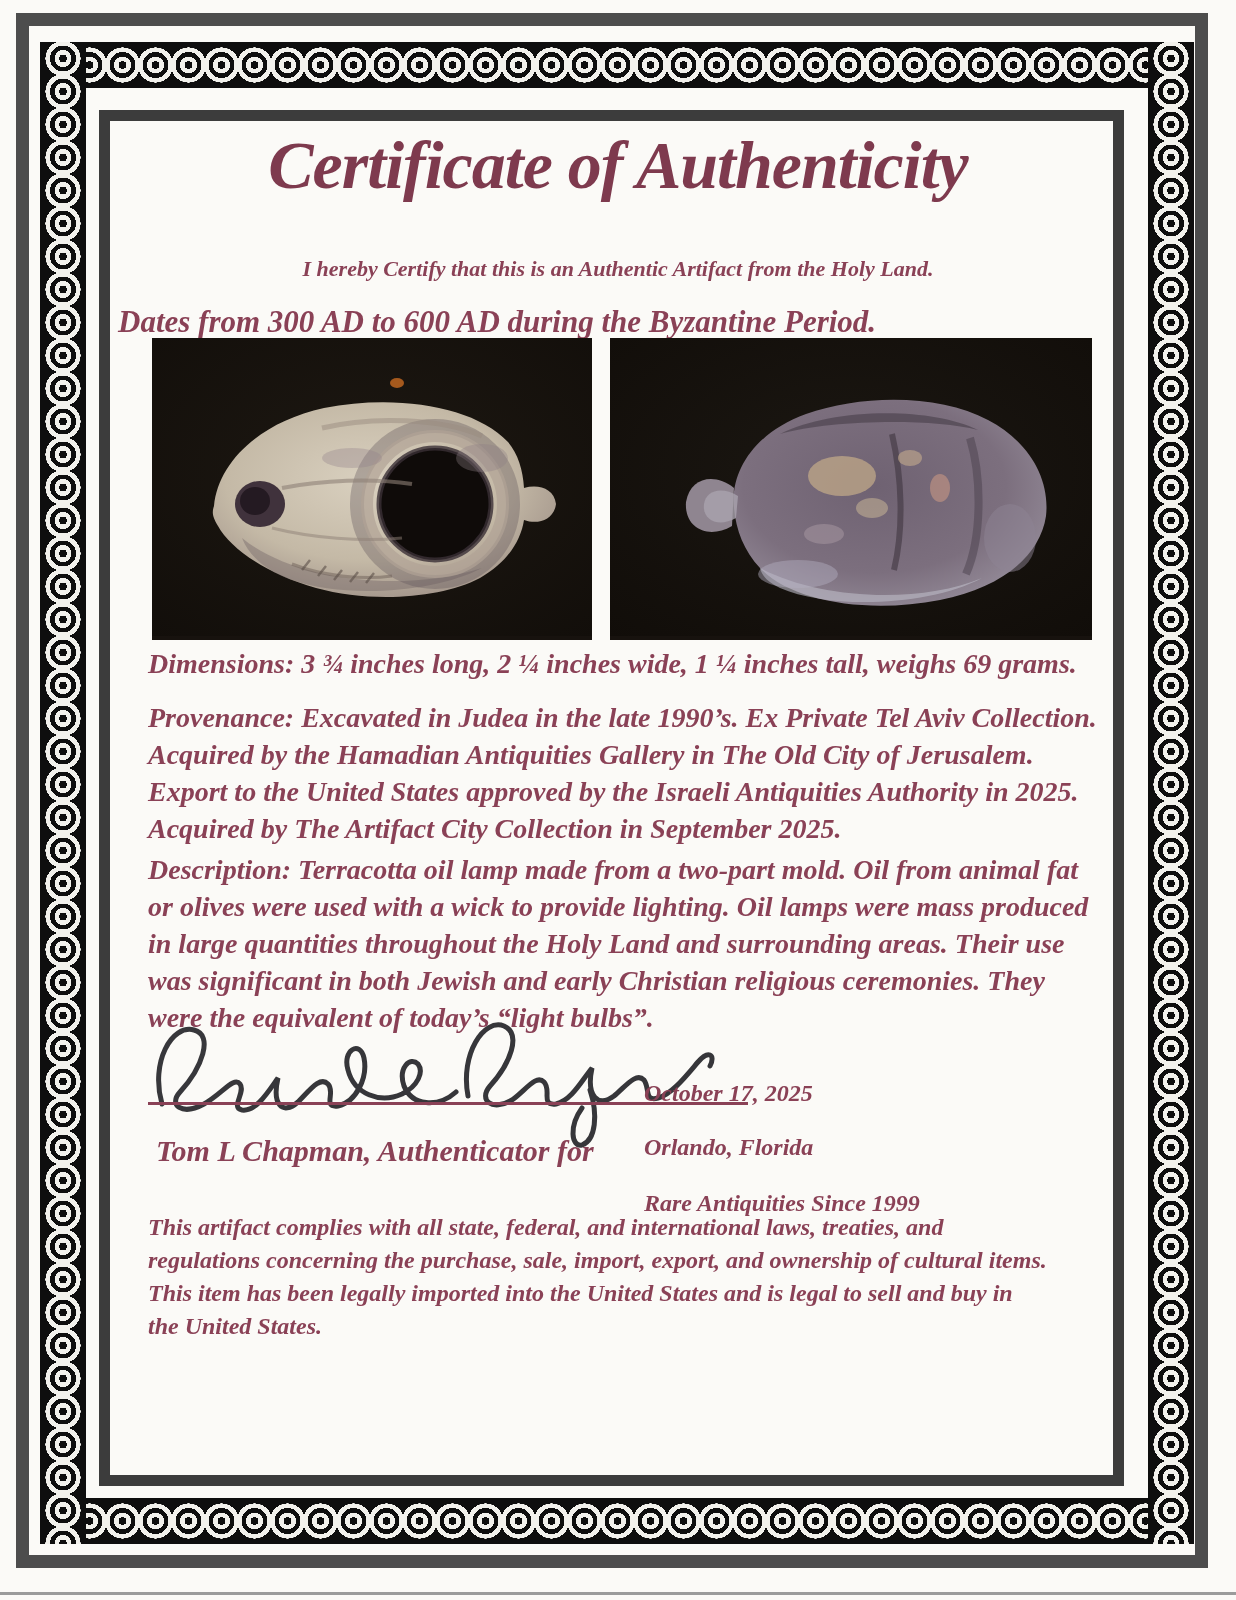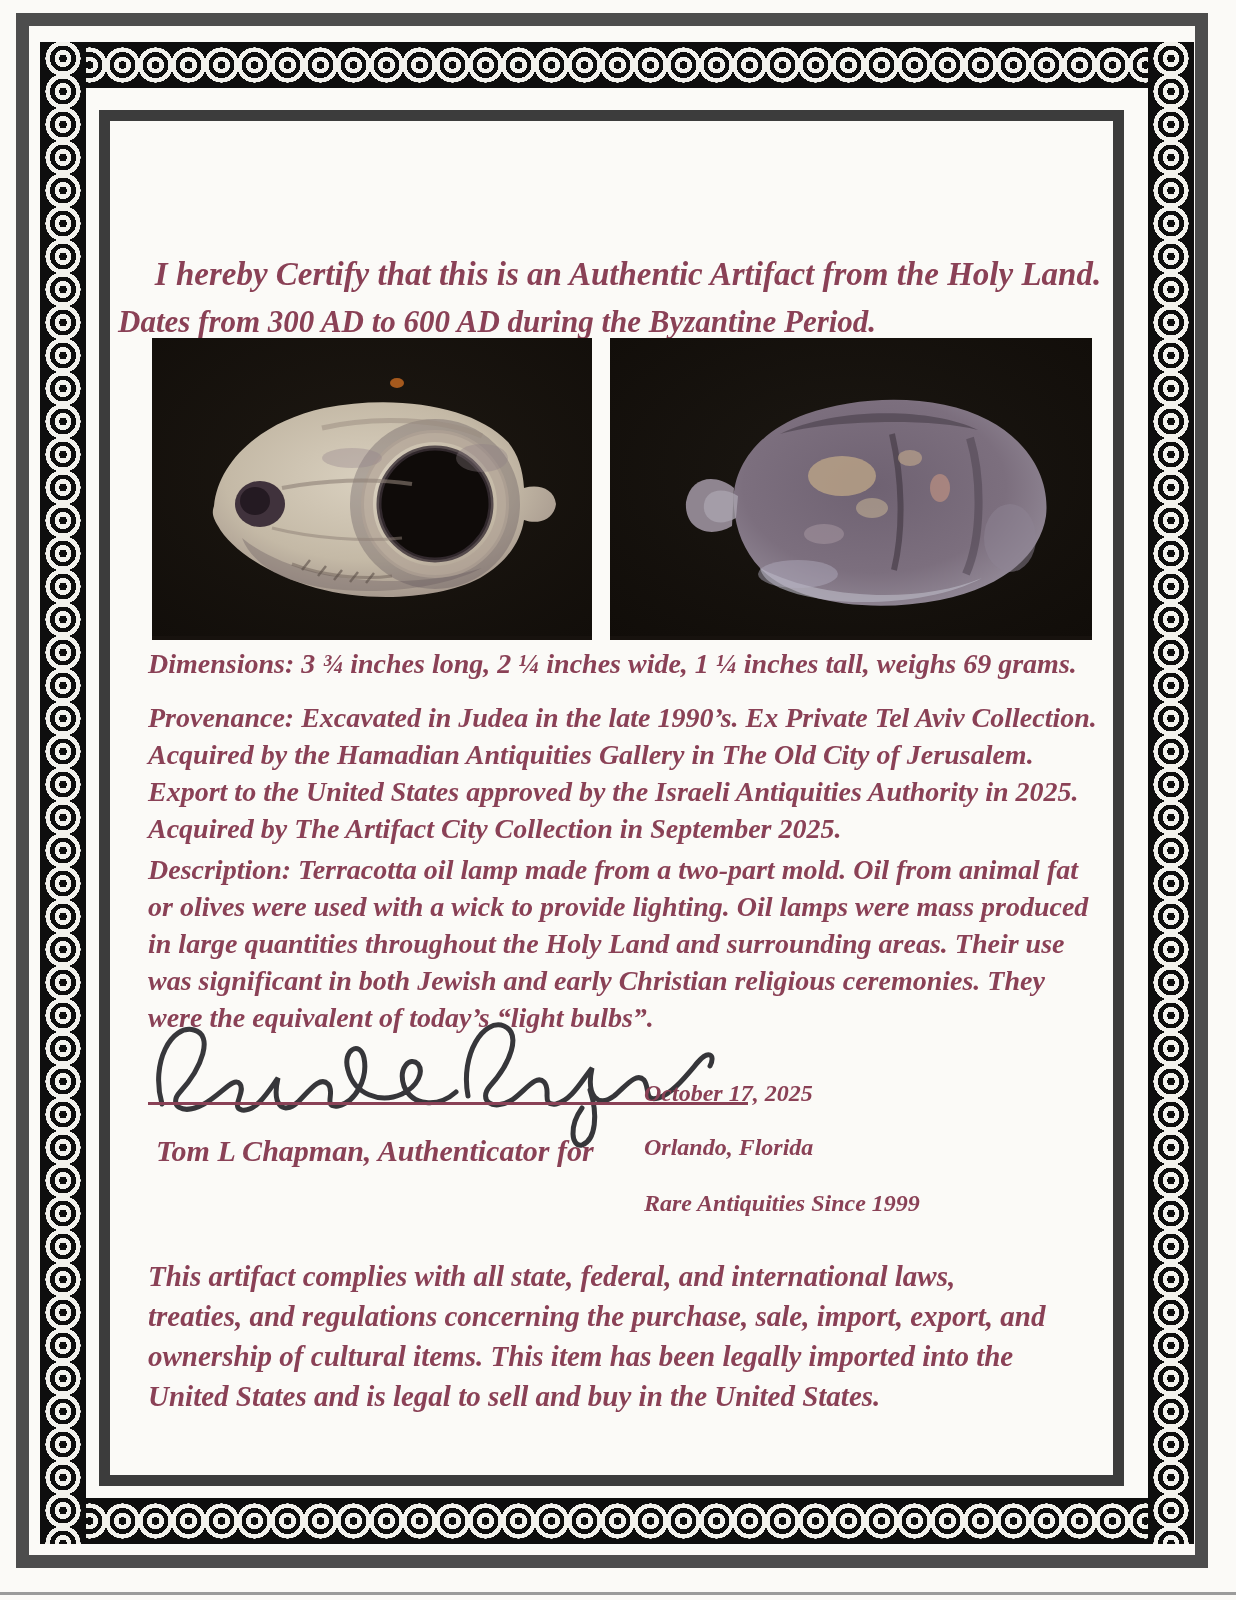--- a/index.html
+++ b/index.html
@@ -35,30 +35,30 @@
   .scan-edge-bottom{
     position:absolute; left:0; right:0; bottom:5px; height:3px; background:#9b9b9b;
   }
   
   .mar{ color:#8a4156; font-weight:bold; font-style:italic; }
   .title{
     position:absolute; left:118px; width:1000px; top:126px;
     text-align:center; font-size:68px; letter-spacing:-1px; color:#7e3a4e;
     font-weight:bold; font-style:italic;
   }
-  .certify{ position:absolute; left:128px; width:1000px; top:256px; text-align:center; font-size:33px; }
+  .certify{ position:absolute; left:118px; width:1000px; top:256px; text-align:center; font-size:22px; }
   .dates{ position:absolute; left:118px; width:1000px; top:304px; text-align:left; font-size:31px; }
   .photos{ position:absolute; left:152px; top:338px; display:flex; gap:18px; }
   .photo{ background:#17120e; }
   .para{ position:absolute; left:148px; width:952px; font-size:28px; line-height:1.32; }
   .para .lbl{ font-weight:bold; }
   .dim{ top:646px; }
   .prov{ top:700px; }
   .desc{ top:852px; }
-  .legal{ top:1256px; width:900px; font-size:29px; line-height:1.38; }
+  .legal{ top:1211px; width:900px; font-size:24px; line-height:1.38; }
   .sig-svg{ position:absolute; left:132px; top:1004px; }
   .sig-line{ position:absolute; left:148px; top:1102px; width:600px; height:3px; background:#8a4156; }
   .col-right{ left:644px; position:absolute; font-size:24px; }
   .col-left{ left:156px; position:absolute; font-size:30px; }
   .r1{ top:1080px; } .r2{ top:1134px; } .r3{ top:1190px; }
 </style>
 </head>
 <body>
 
 <div class="page">
@@ -66,20 +66,21 @@
   <div class="frame-outer"></div>
   <div class="frame-circ">
     <div class="cb cb-h cb-top"></div>
     <div class="cb cb-h cb-bot"></div>
     <div class="cb cb-v cb-left"></div>
     <div class="cb cb-v cb-right"></div>
   </div>
   <div class="frame-inner"></div>
   <div class="scan-edge-bottom"></div>
 
+  <div class="title">Certificate of Authenticity</div>
   <div class="certify mar">I hereby Certify that this is an Authentic Artifact from the Holy Land.</div>
   <div class="dates mar">Dates from 300 AD to 600 AD during the Byzantine Period.</div>
 
   <div class="photos">
     <div class="photo">
       <svg width="440" height="298" viewBox="0 0 440 298">
         <defs>
           <radialGradient id="bgL" cx="50%" cy="45%" r="75%">
             <stop offset="0%" stop-color="#1d1812"></stop>
               <stop offset="100%" stop-color="#120e0a"></stop>

